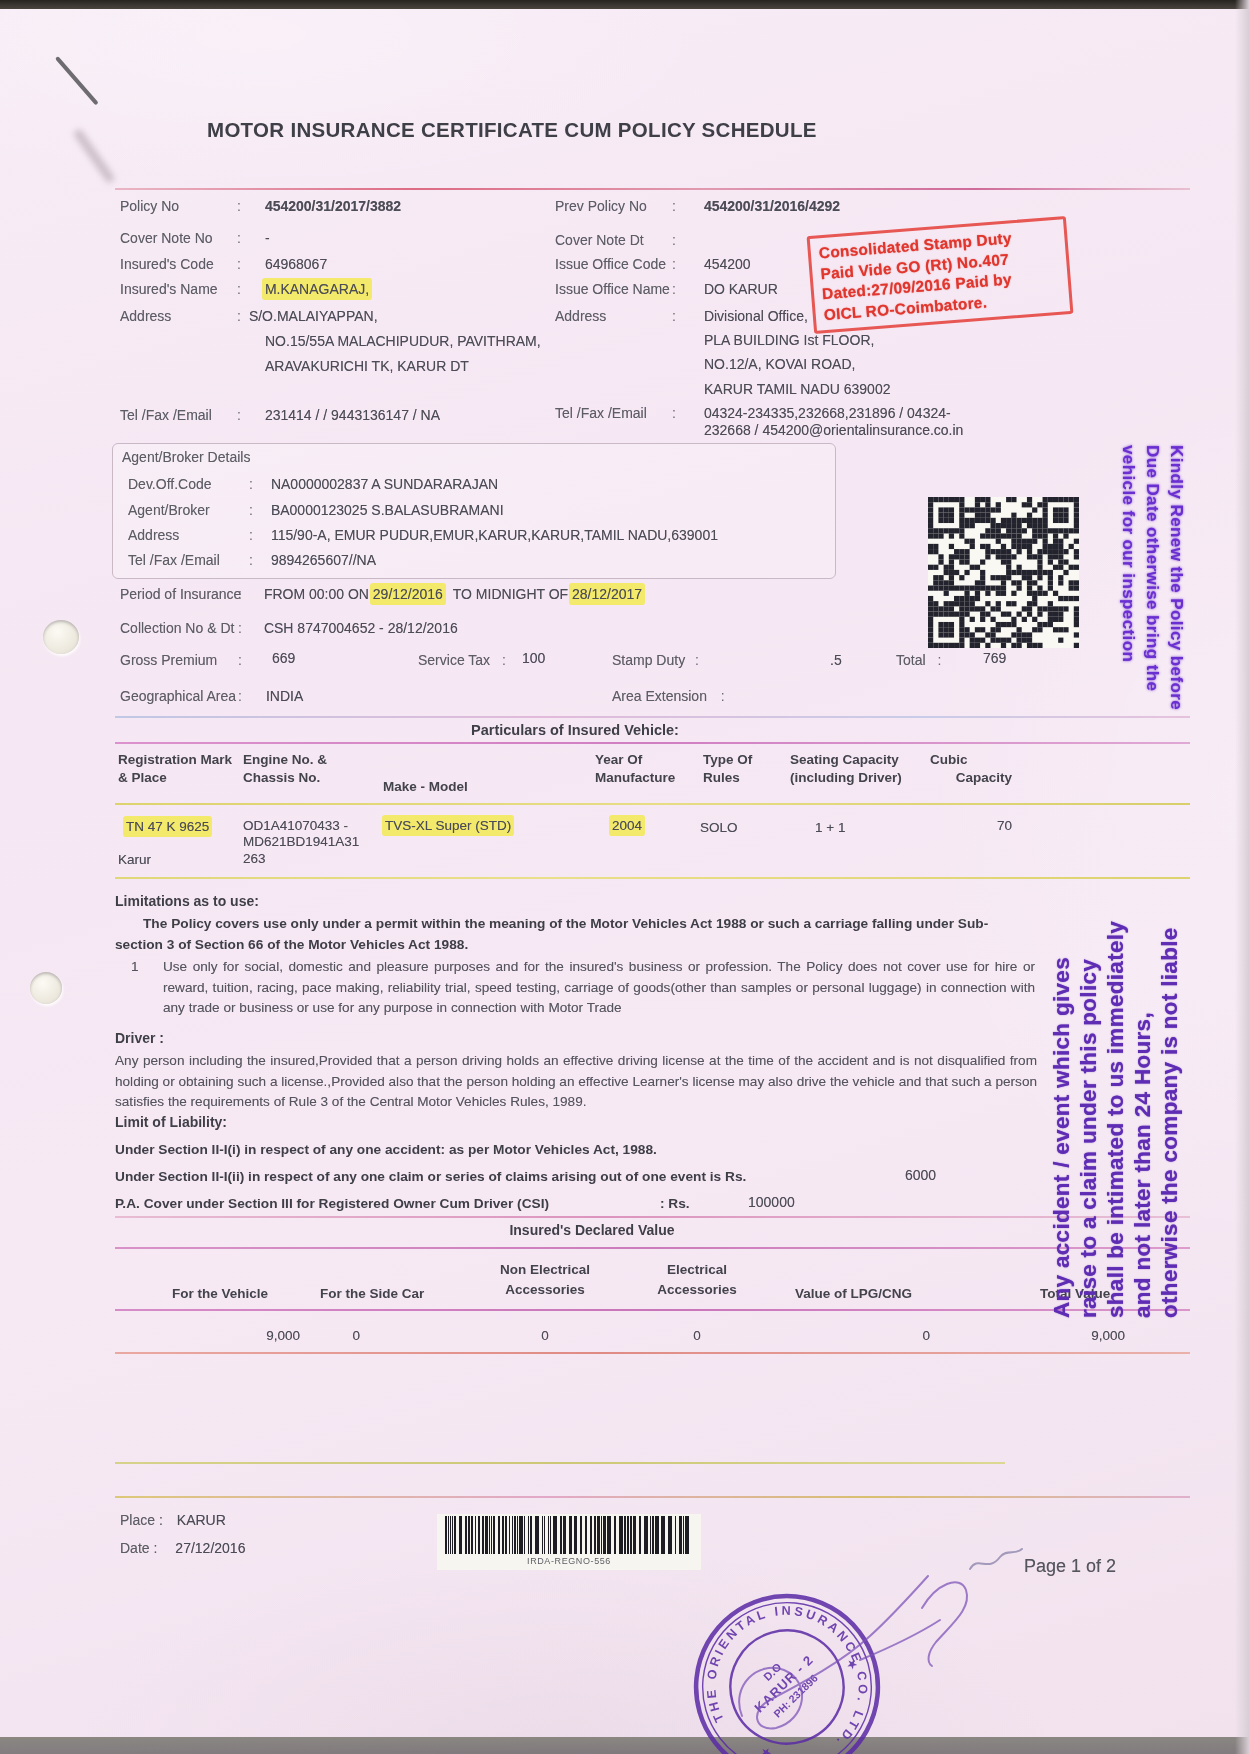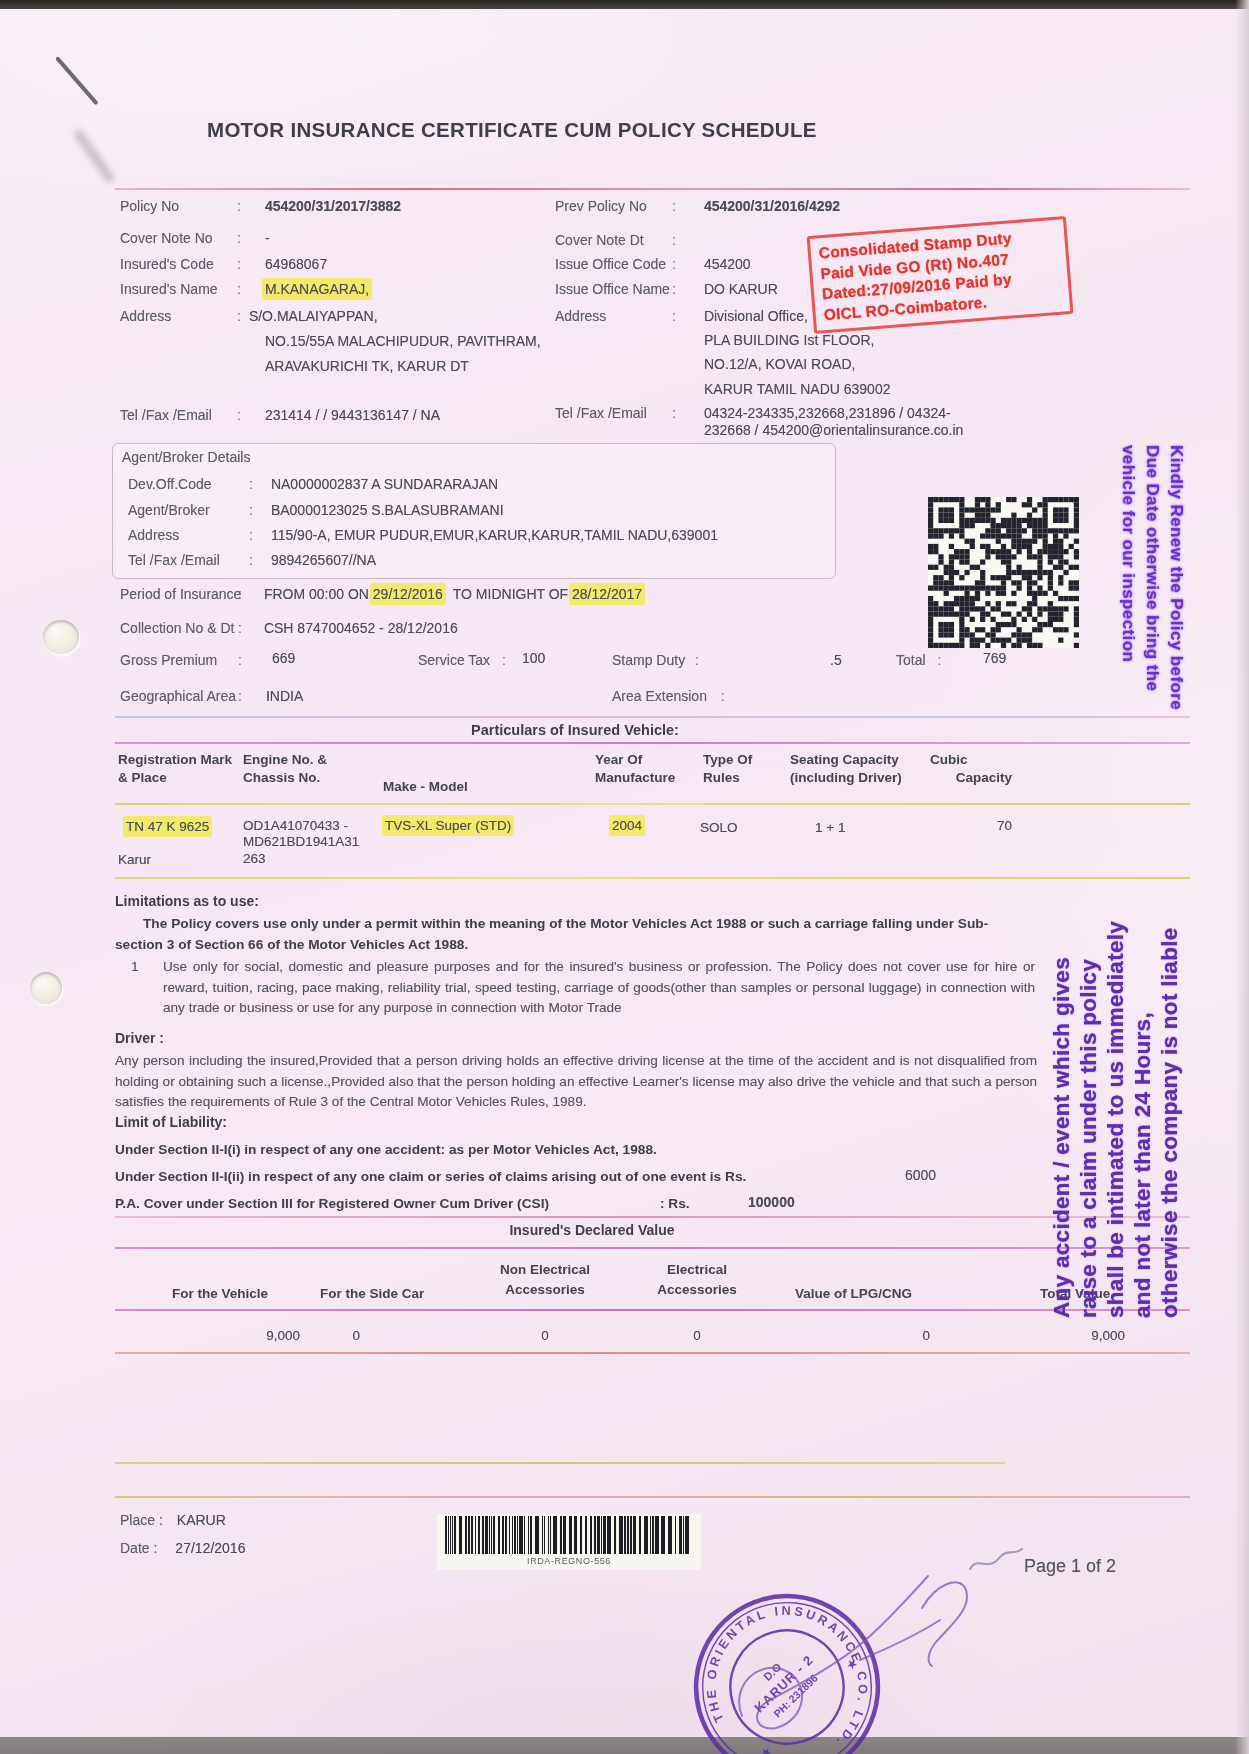--- a/index.html
+++ b/index.html
@@ -608,21 +608,21 @@
 
   <div class="abs b" style="left:115px;top:1030px;font-size:14px;">Driver :</div>
   <div class="para" style="left:115px;top:1051px;width:922px;">Any person including the insured,Provided that a person driving holds an effective driving license at the time of the accident and is not disqualified from holding or obtaining such a license.,Provided also that the person holding an effective Learner's license may also drive the vehicle and that such a person  satisfies the requirements of Rule 3 of the Central Motor Vehicles Rules, 1989.</div>
 
   <div class="abs b" style="left:115px;top:1114px;font-size:14px;">Limit of Liability:</div>
   <div class="bpara" style="left:115px;top:1139px;">Under Section II-I(i) in respect of any one accident: as per Motor Vehicles Act, 1988.</div>
   <div class="bpara" style="left:115px;top:1166px;">Under Section II-I(ii) in respect of any one claim or series of claims arising out of one event is Rs.</div>
   <div class="td" style="left:905px;top:1167px;font-size:14px;">6000</div>
   <div class="bpara" style="left:115px;top:1193px;">P.A. Cover under Section III for Registered Owner Cum Driver (CSI)</div>
   <div class="bpara" style="left:660px;top:1193px;">: Rs.</div>
-  <div class="td" style="left:748px;top:1194px;font-size:14px;font-weight:bold;">100000</div>
+  <div class="td" style="left:748px;top:1194px;font-size:14px;">100000</div>
 
   <div class="hr" style="left:115px;top:1216px;width:1075px;background:linear-gradient(90deg,#e8bcd2,#dc94be 45%,#e8c0d6);"></div>
   <div class="abs b" style="left:132px;top:1222px;width:920px;text-align:center;font-size:14px;">Insured's Declared Value</div>
   <div class="hr" style="left:115px;top:1247px;width:1075px;background:linear-gradient(90deg,#d892c8,#cc7cbc 50%,#dc9ccc);"></div>
 
   <div class="th" style="left:172px;top:1286px">For the Vehicle</div>
   <div class="th" style="left:320px;top:1286px">For the Side Car</div>
   <div class="th" style="left:480px;top:1262px;width:130px;text-align:center;">Non Electrical</div>
   <div class="th" style="left:480px;top:1282px;width:130px;text-align:center;">Accessories</div>
   <div class="th" style="left:638px;top:1262px;width:118px;text-align:center;">Electrical</div>

